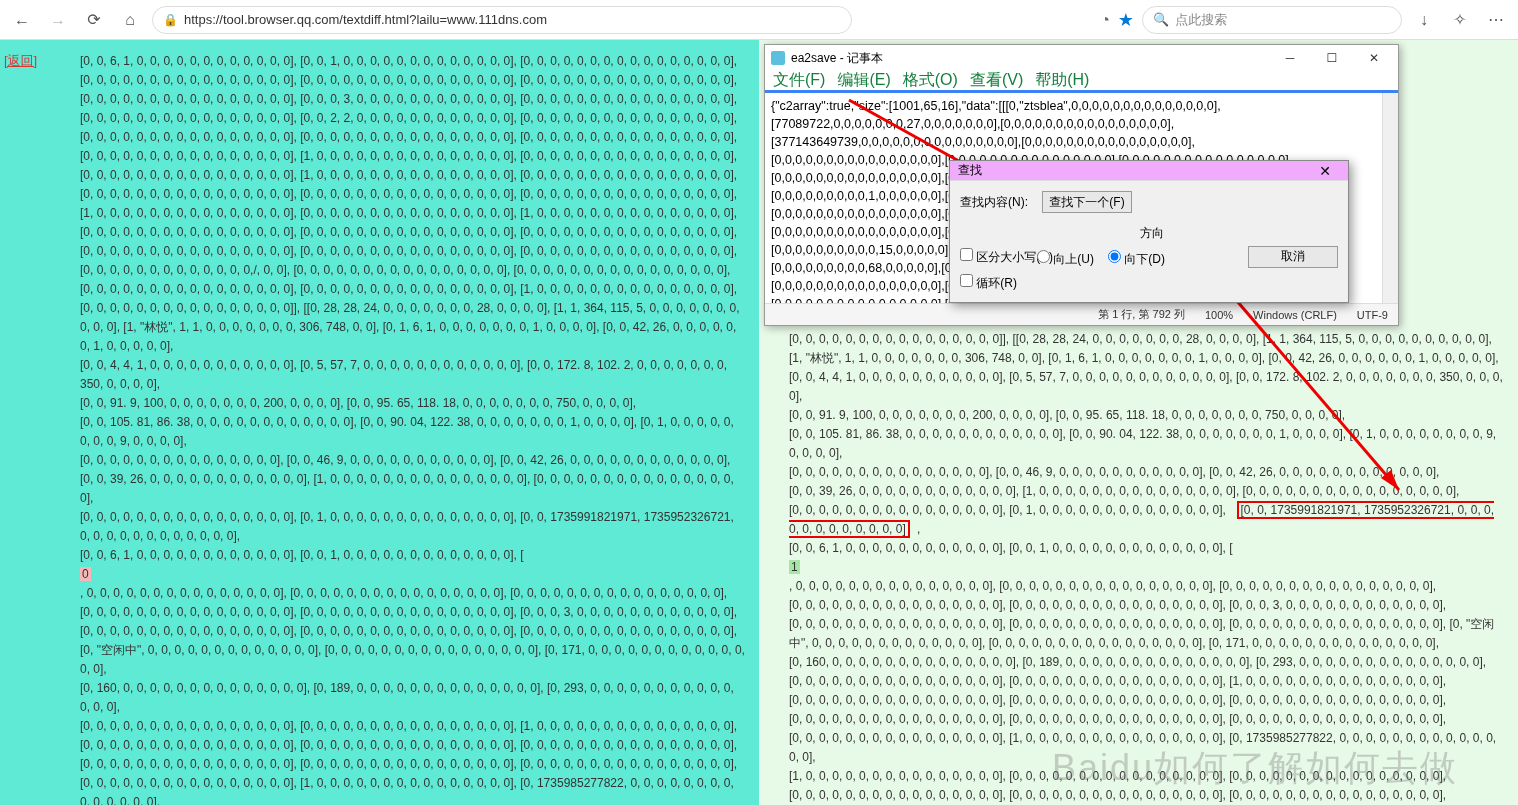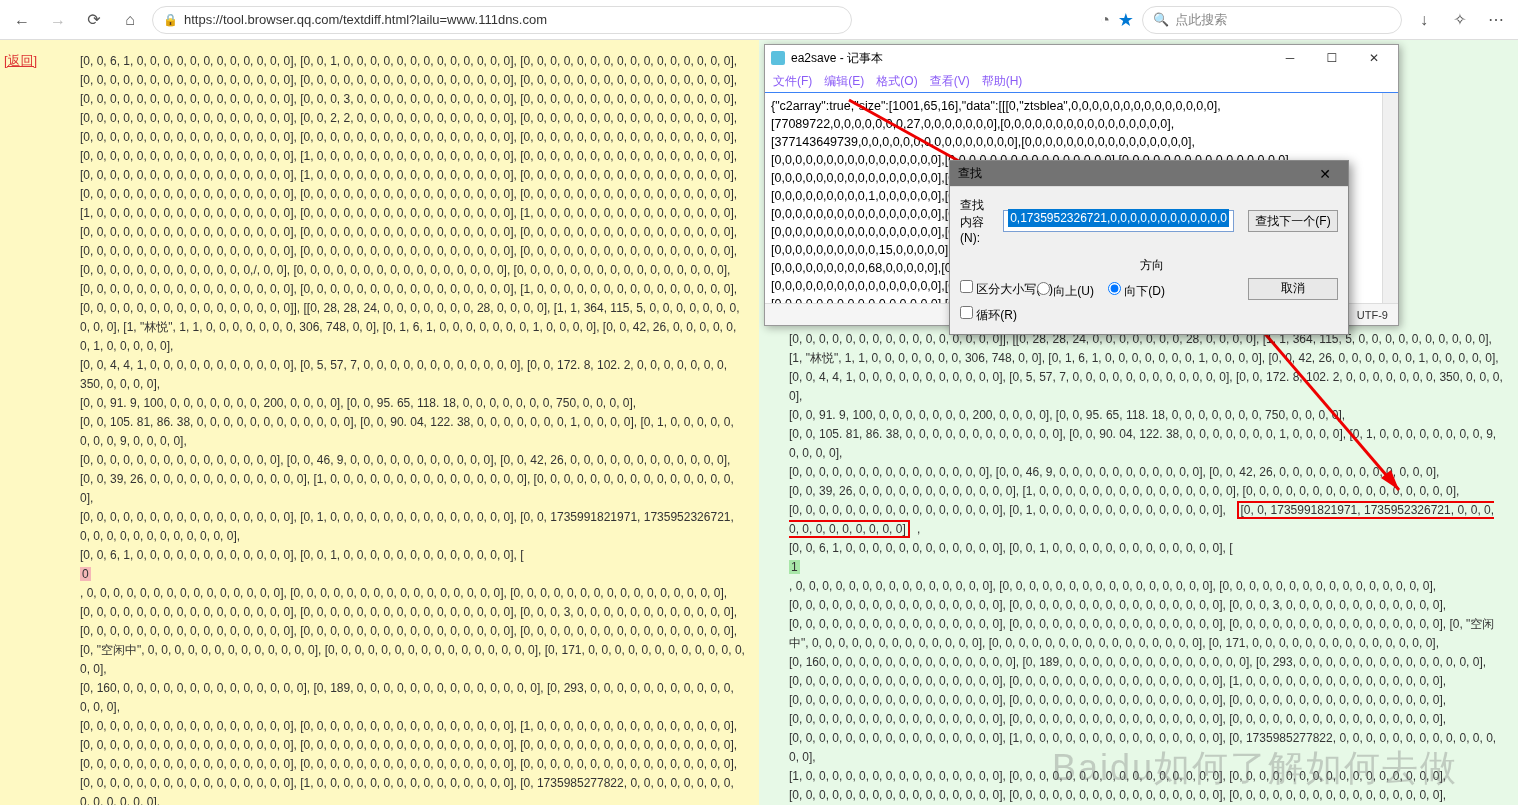--- a/index.html
+++ b/index.html
@@ -8,41 +8,41 @@
 .nav-btn{width:28px;height:28px;display:flex;align-items:center;justify-content:center;color:#555;cursor:pointer;border-radius:4px}
 .url-bar{flex:0 0 700px;height:28px;border:1px solid #ddd;border-radius:14px;display:flex;align-items:center;padding:0 10px;gap:6px;font-size:13px;color:#333}
 .url-bar .lock{color:#666;font-size:12px}
 .spacer{flex:1}
 .star-btn{color:#0078d4;font-size:18px;cursor:pointer}
 .qq-btn{color:#666;font-size:16px;cursor:pointer}
 .search-bar{width:260px;height:28px;border:1px solid #ddd;border-radius:14px;display:flex;align-items:center;padding:0 10px;gap:6px;font-size:13px;color:#888}
 .right-btns{display:flex;gap:8px}
 .main{display:flex;height:765px}
 .col{width:759px;overflow:hidden;position:relative}
-.col-left{background:#fef9c3}
+.col-left{background:#5eead4}
 .col-right{background:#e7f9e7}
 .back-link{position:absolute;top:12px;left:4px;color:#d33;font-size:13px;text-decoration:underline;cursor:pointer}
 .content{padding:12px 12px 12px 80px;font-size:12px;line-height:19px;font-family:Consolas,monospace;color:#333;word-wrap:break-word}
 .col-right .content{padding-left:30px}
 .hl-red{background:#f5b7b7;padding:0 2px}
 .hl-green{background:#a8e6a8;padding:0 2px}
 .red-box{border:2px solid #e00;padding:0 2px;display:inline}
 .notepad{position:absolute;top:4px;left:5px;width:635px;background:#fff;border:1px solid #999;box-shadow:2px 2px 8px rgba(0,0,0,.3);font-family:"Microsoft YaHei";font-size:12px;z-index:10}
 .np-title{height:26px;display:flex;align-items:center;padding:0 6px;gap:6px;background:#fff}
 .np-icon{width:14px;height:14px;background:#5bc0de;border-radius:2px}
 .np-title-text{flex:1;font-size:12px}
 .np-winbtn{width:36px;height:24px;display:flex;align-items:center;justify-content:center;cursor:pointer;color:#333}
-.np-menu{height:22px;display:flex;gap:12px;padding:0 8px;font-size:12px;color:#8b5cf6;border-bottom:1px solid #3b82f6;align-items:center}
+.np-menu{height:22px;display:flex;gap:12px;padding:0 8px;font-size:16px;color:#15803d;border-bottom:3px solid #3b82f6;align-items:center}
 .np-menu span{cursor:pointer}
 .np-body{padding:4px 6px;font-family:Consolas,monospace;font-size:12.5px;line-height:17px;word-wrap:break-word;height:210px;overflow:hidden;position:relative}
 .np-scroll{position:absolute;right:0;top:0;width:16px;height:100%;background:#f0f0f0;border-left:1px solid #ddd}
 .np-status{height:22px;display:flex;align-items:center;gap:20px;padding:0 10px;font-size:11px;color:#333;border-top:1px solid #ddd;background:#f5f5f5}
 .np-status span:first-child{margin-left:auto}
 .find-dlg{position:absolute;top:120px;left:190px;width:400px;background:#f0f0f0;border:1px solid #888;box-shadow:3px 3px 10px rgba(0,0,0,.4);z-index:20;font-size:12px}
-.find-title{height:26px;display:flex;align-items:center;padding:0 8px;background:#737373;border-bottom:1px solid #ddd}
+.find-title{height:20px;display:flex;align-items:center;padding:0 8px;background:#f0abfc;border-bottom:1px solid #ddd}
 .find-title-text{flex:1}
 .find-close{width:30px;text-align:center;cursor:pointer;font-size:14px}
 .find-body{padding:10px;display:grid;grid-template-columns:auto 1fr auto;gap:8px 14px;align-items:center}
 .find-input{height:22px;border:1px solid #7a9fd4;padding:0 4px;background:#fff;font-size:12px;font-family:Consolas}
 .find-input-sel{background:#0078d4;color:#fff;padding:2px}
 .find-btn{width:90px;height:22px;border:1px solid #999;background:#e8e8e8;font-size:12px;cursor:pointer}
 .find-opts{grid-column:1/3;display:flex;flex-direction:column;gap:6px;margin-top:4px}
 .find-dir{display:flex;gap:14px;align-items:center}
 .arrow{position:absolute;pointer-events:none;z-index:15}
 .arrow-line{stroke:#e00;stroke-width:3;fill:none}
@@ -180,21 +180,20 @@
       </div>
     </div>
 
     <div class="find-dlg">
       <div class="find-title">
         <span class="find-title-text">查找</span>
         <span class="find-close">✕</span>
       </div>
       <div class="find-body">
         <span>查找内容(N):</span>
-        <div class="find-input"><span class="find-input-sel">0,1735952326721,0,0,0,0,0,0,0,0,0,0,0,0</span></div>
         <button class="find-btn">查找下一个(F)</button>
         <div class="find-opts">
           <div class="find-dir" style="justify-content:flex-end;padding-right:8px">
             <span style="margin-right:auto;margin-left:180px">方向</span>
           </div>
           <label><input type="checkbox" style=""> <span>区分大小写(C)</span></label>
           <div class="find-dir" style="margin-left:77px;margin-top:-22px">
             <label><input type="radio" name="dir" style=""> <span>向上(U)</span></label>
             <label><input type="radio" name="dir" checked="" style=""> <span>向下(D)</span></label>
           </div>

